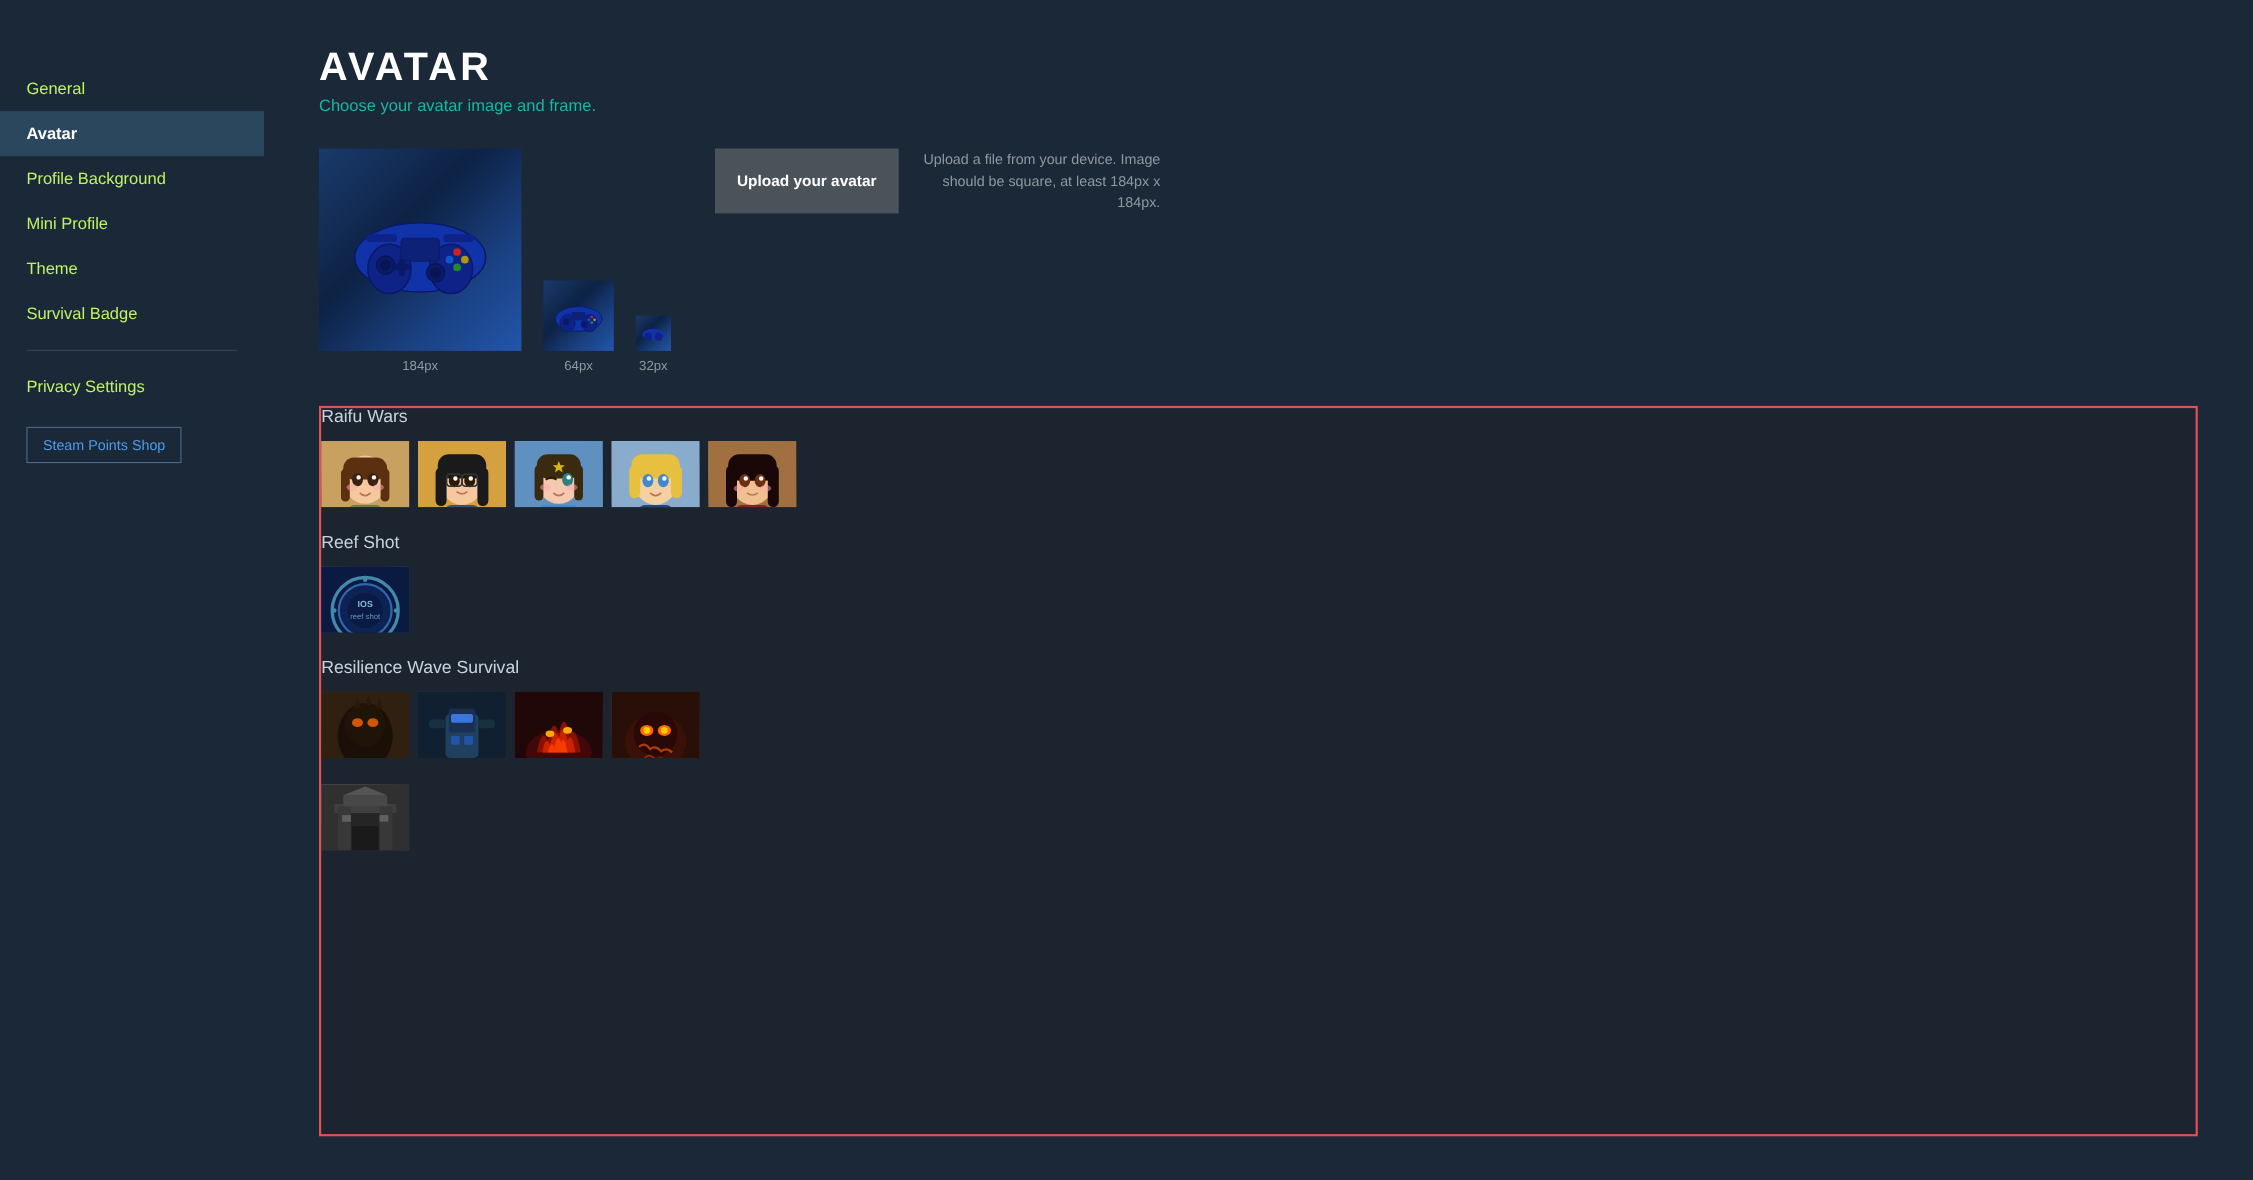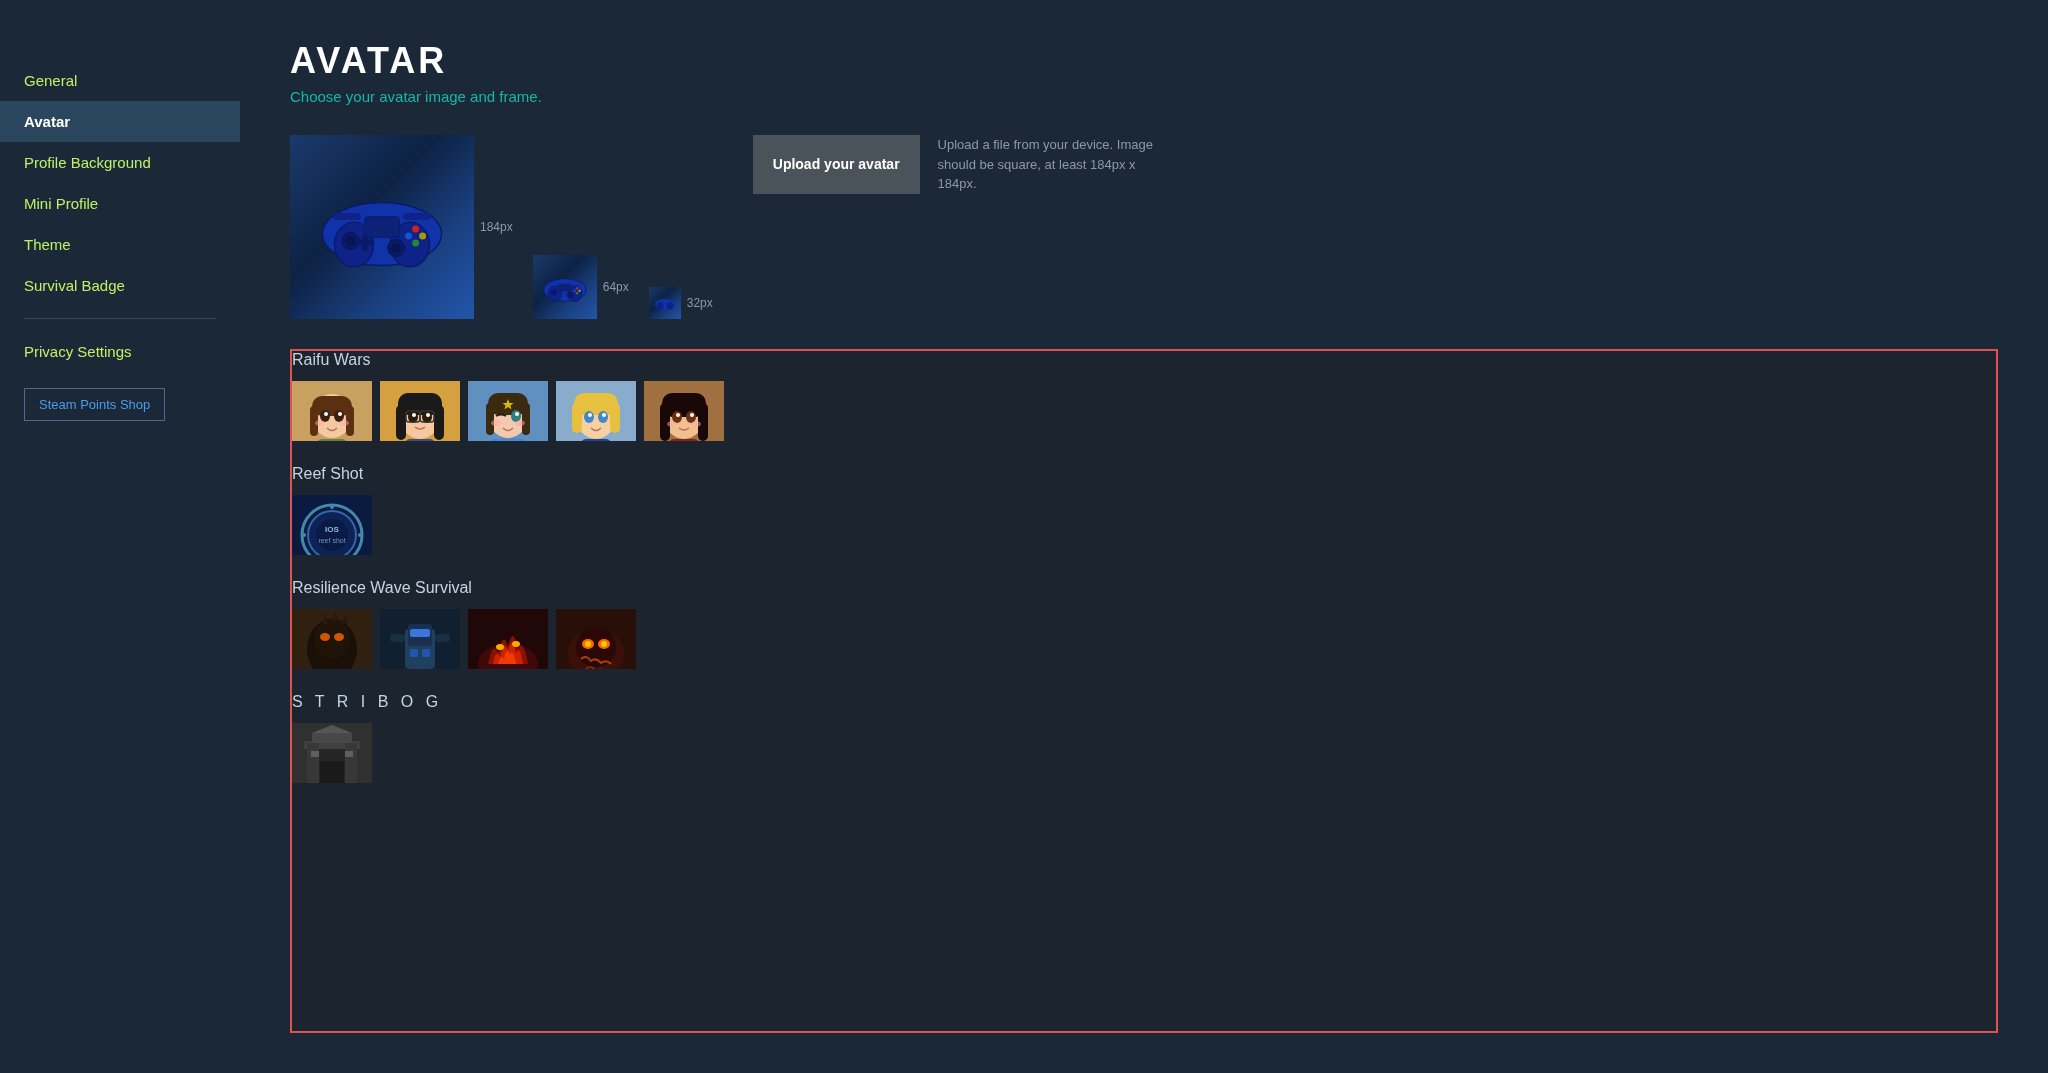--- a/index.html
+++ b/index.html
@@ -89,20 +89,21 @@
     }
 
     .avatar-previews {
       display: flex;
       align-items: flex-end;
       gap: 20px;
     }
 
     .avatar-preview-item {
       display: flex;
+      flex-direction: column;
       align-items: center;
       gap: 6px;
     }
 
     .avatar-img-large {
       width: 184px;
       height: 184px;
       background: linear-gradient(135deg, #1a3a6b 0%, #0d2244 40%, #1a4080 70%, #2255aa 100%);
       display: flex;
       align-items: center;
@@ -157,20 +158,21 @@
       font-size: 14px;
       font-weight: bold;
       white-space: nowrap;
     }
 
     .upload-desc {
       font-size: 13px;
       color: #8f98a0;
       max-width: 220px;
       line-height: 1.5;
+      text-align: right;
     }
 
     
     .avatar-library {
       flex: 1;
       border: 2px solid #e05252;
       background-color: #1c2430;
       overflow-y: auto;
       position: relative;
     }
@@ -536,23 +538,20 @@
             <ellipse cx="48" cy="35" rx="3" ry="3" fill="#ffcc00"></ellipse>
 
             <path d="M25 50 Q30 45 35 52 Q40 48 45 54 Q50 50 55 55" stroke="#ff6600" stroke-width="2" fill="none" opacity="0.6"></path>
             <path d="M30 60 Q35 55 40 62 Q45 58 50 63" stroke="#ff4400" stroke-width="1.5" fill="none" opacity="0.5"></path>
           </svg>
         </div>
       </div>
     </div>
 
     <div class="game-section">
-      <h3 class="game-title stribog">
-        <span>S T R I B O G</span>
-      </h3>
       <div class="avatar-grid">
         <div class="avatar-thumb stribog-1">
           <svg width="80" height="80" viewBox="0 0 80 80" xmlns="http://www.w3.org/2000/svg">
             <rect width="80" height="80" fill="#303030"></rect>
 
             <rect x="15" y="20" width="50" height="55" rx="2" fill="#252525"></rect>
 
             <rect x="28" y="38" width="24" height="37" rx="2" fill="#1a1a1a"></rect>
 
             <rect x="12" y="18" width="56" height="8" rx="1" fill="#404040"></rect>

